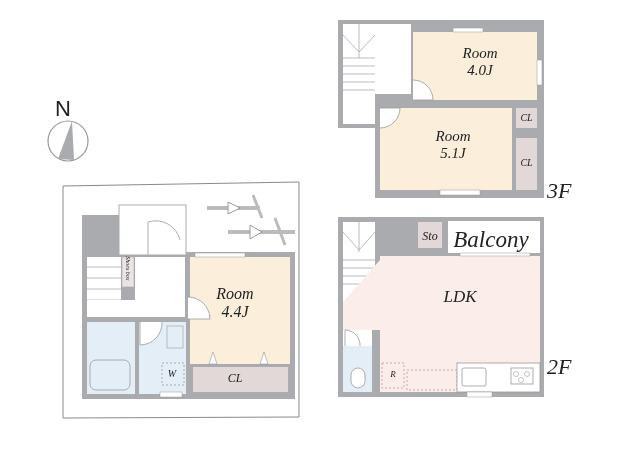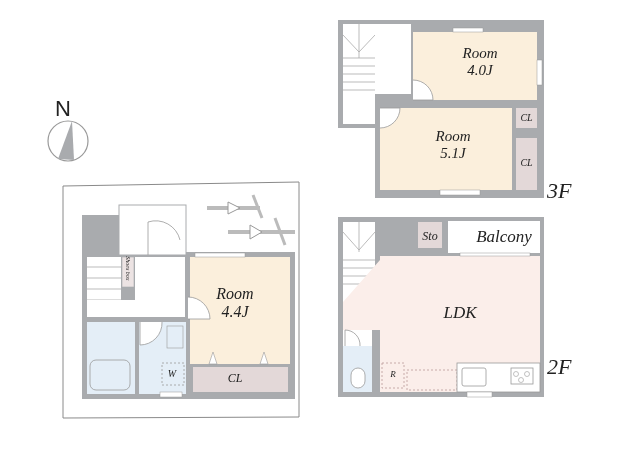--- a/index.html
+++ b/index.html
@@ -154,19 +154,19 @@
   <div>4.0J</div>
 </div>
 <div class="lbl" style="left:423px;top:128px;width:60px;font-size:15px;">
   <div>Room</div>
   <div>5.1J</div>
 </div>
 <div class="lbl" style="left:516px;top:112px;width:21px;font-size:10px;">CL</div>
 <div class="lbl" style="left:516px;top:157px;width:21px;font-size:10px;">CL</div>
 <div class="floor-lbl" style="left:547px;top:178px;">3F</div>
 
-<div class="lbl" style="left:425px;top:303px;width:70px;font-size:17px;">
+<div class="lbl" style="left:425px;top:287px;width:70px;font-size:17px;">
   <div>LDK</div>
 </div>
-<div class="lbl" style="left:460px;top:227px;width:88px;font-size:17px;">Balcony</div>
+<div class="lbl" style="left:447px;top:227px;width:88px;font-size:23px;">Balcony</div>
 <div class="lbl" style="left:418px;top:230px;width:24px;font-size:12px;">Sto</div>
 <div class="lbl" style="left:384px;top:369px;width:18px;font-size:9px;">R</div>
 <div class="floor-lbl" style="left:547px;top:354px;">2F</div>
 
 </body></html>

